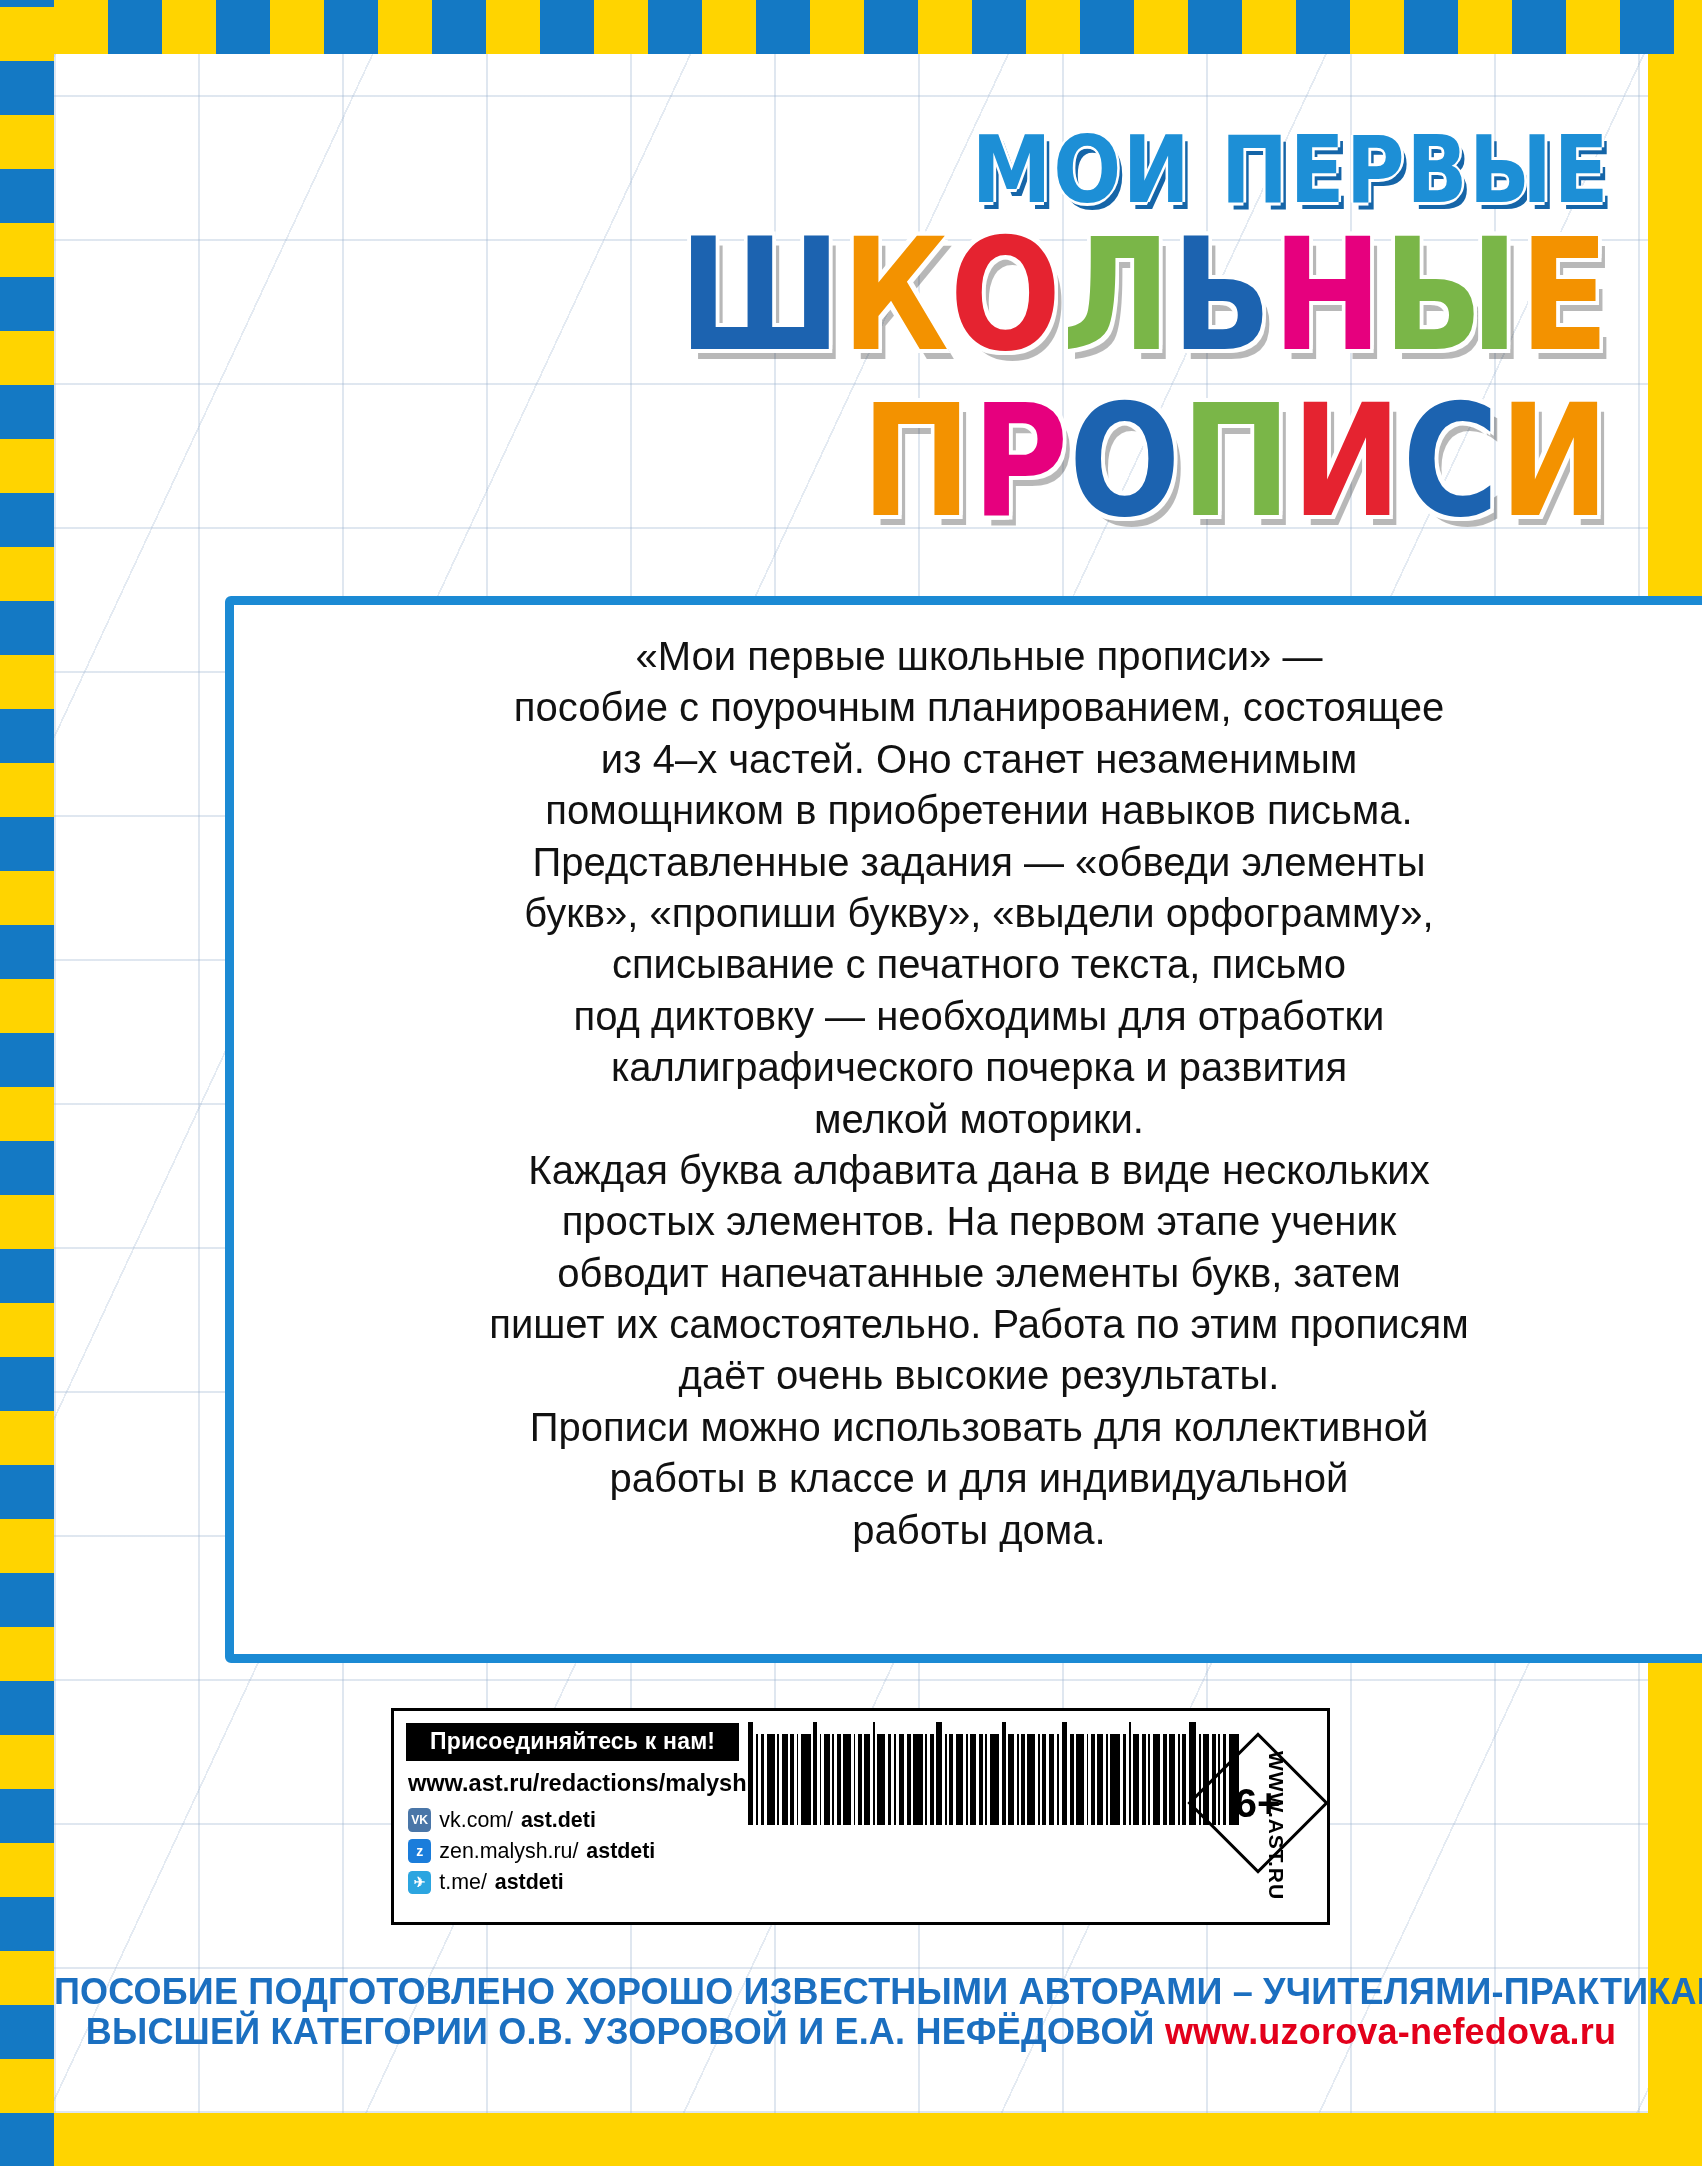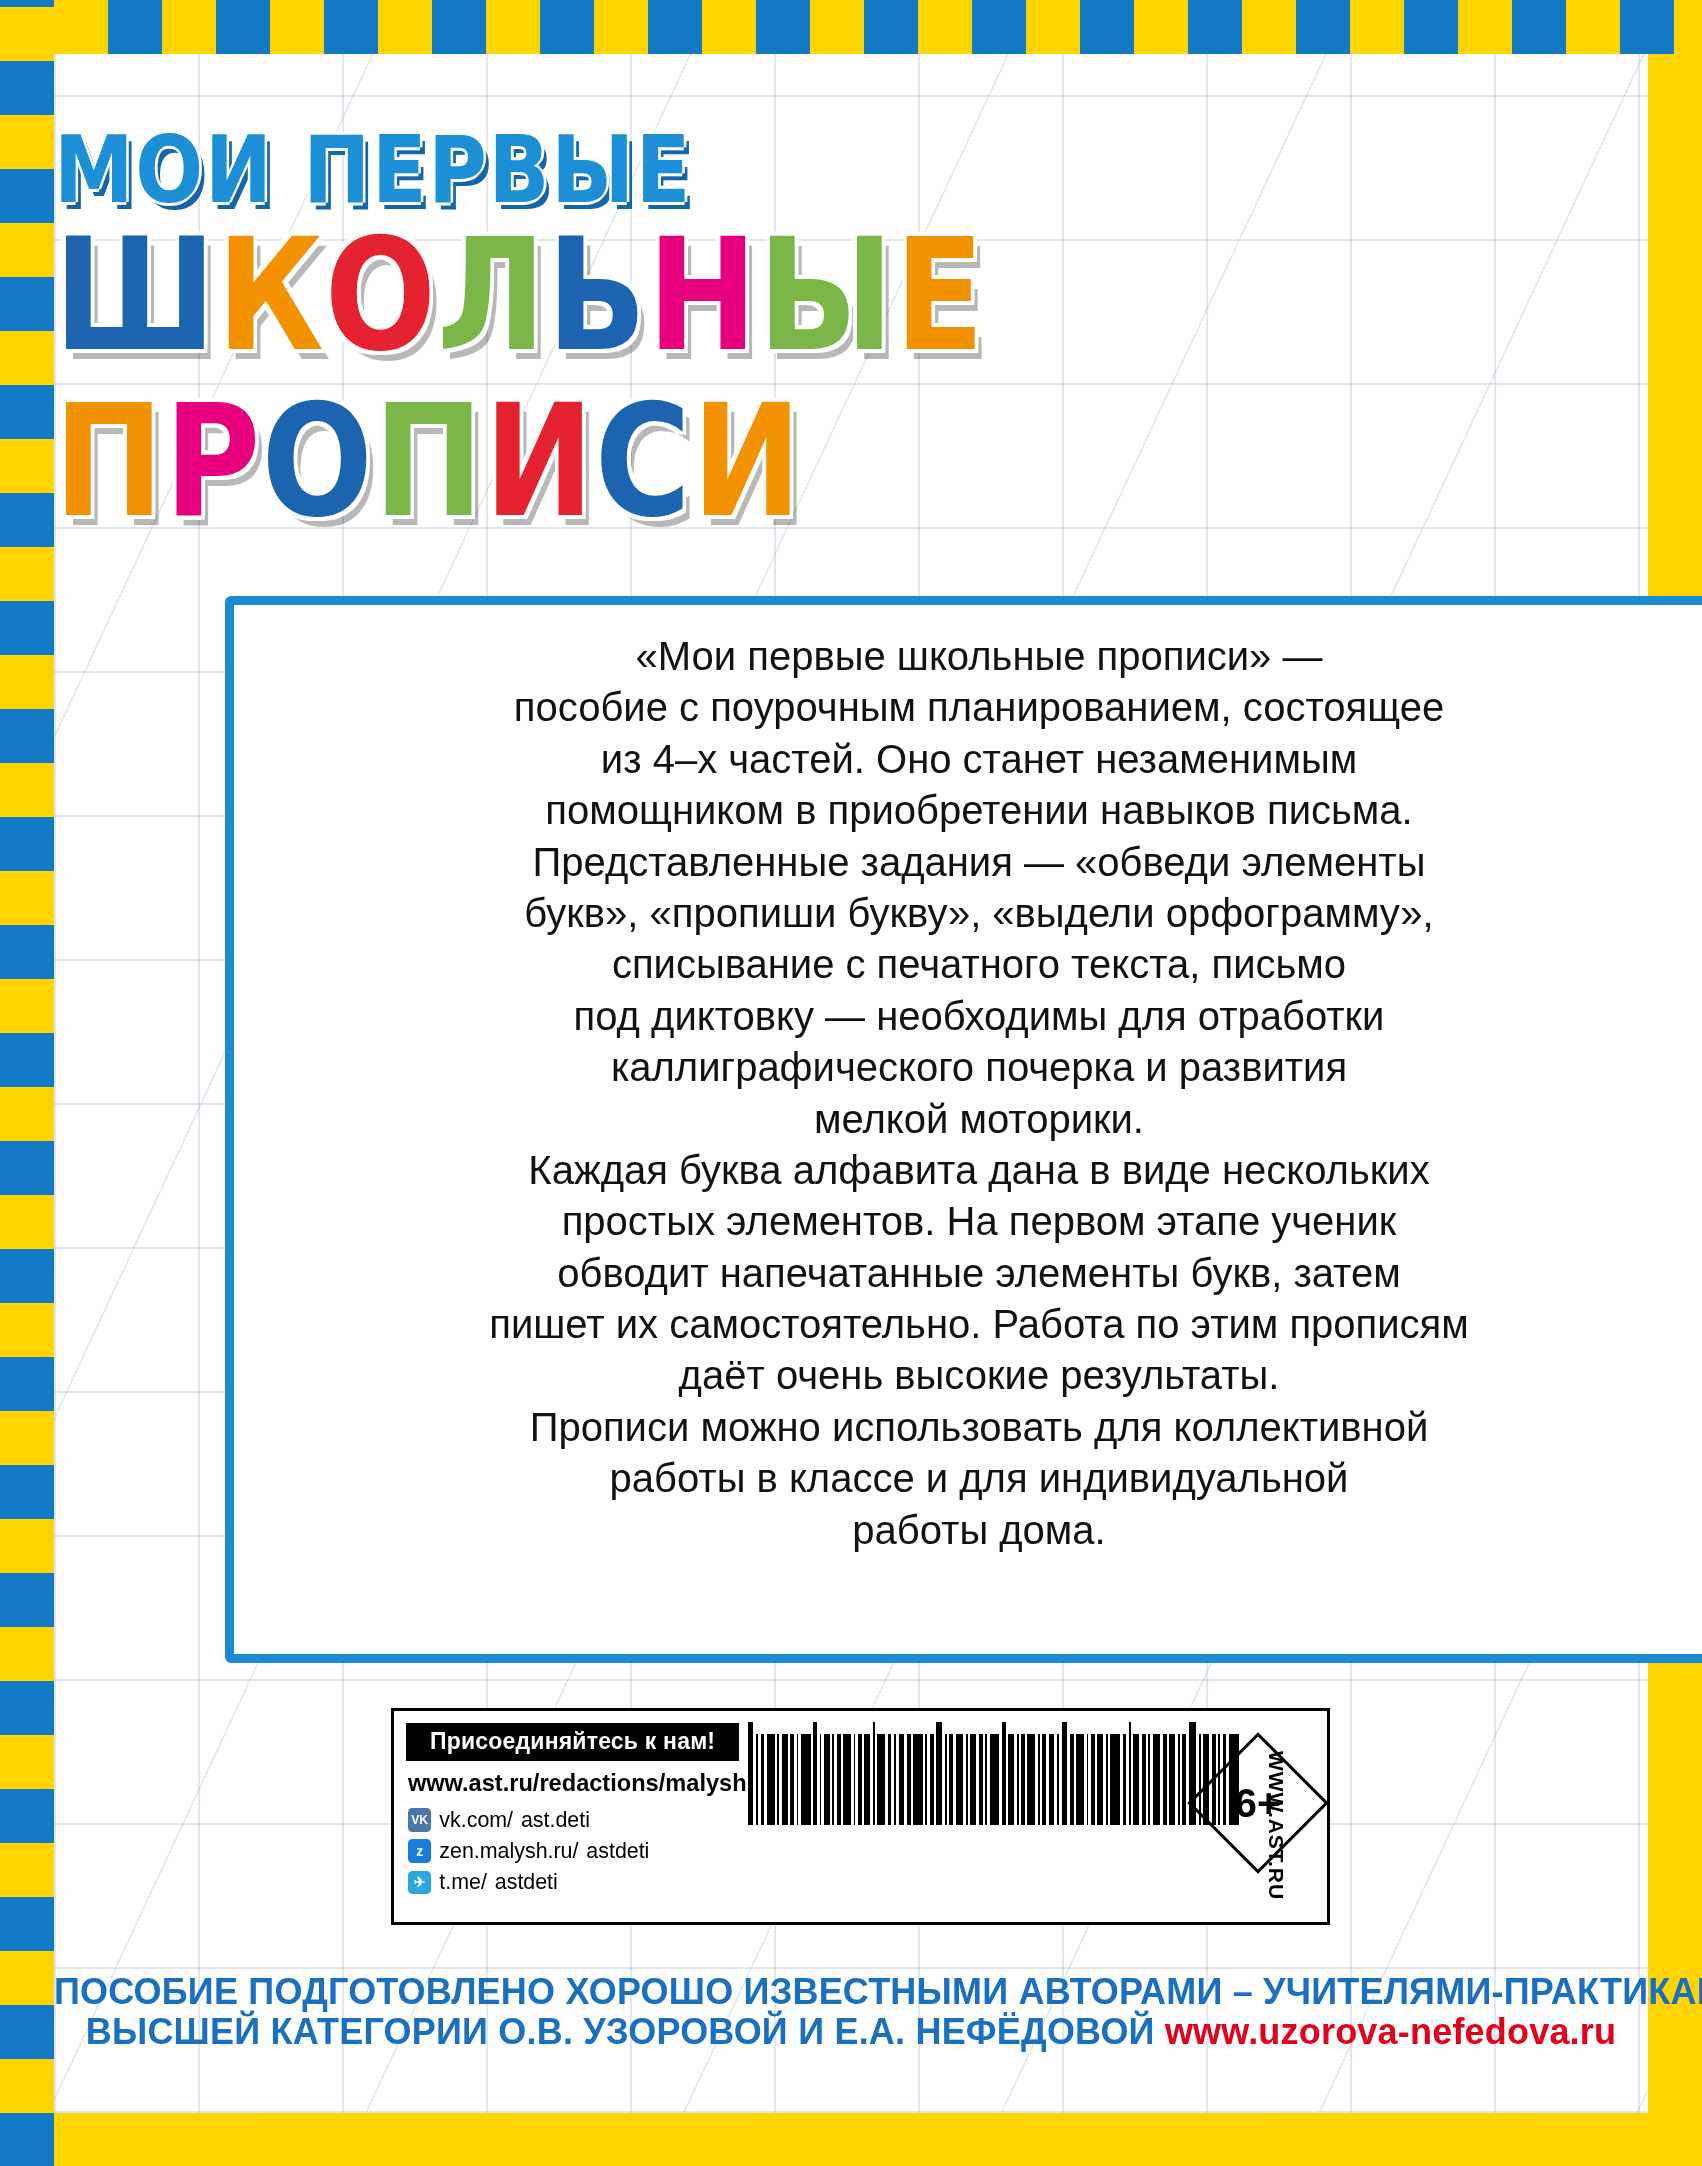--- a/index.html
+++ b/index.html
@@ -60,21 +60,21 @@
       repeating-linear-gradient(0deg,  rgba(150,175,205,0.30) 0px, rgba(150,175,205,0.30) 1.7px, rgba(0,0,0,0) 1.7px, rgba(0,0,0,0) 144px),
       repeating-linear-gradient(115deg, rgba(150,175,205,0.26) 0px, rgba(150,175,205,0.26) 1.7px, rgba(0,0,0,0) 1.7px, rgba(0,0,0,0) 288px);
     pointer-events: none;
   }
 
   
   .title-block {
     position: absolute;
     left: 54px; top: 131px;
     width: 1556px;
-    text-align: left;
+    text-align: right;
     user-select: none;
   }
   .title-line1 {
     font-family: "DejaVu Sans", sans-serif;
     font-weight: bold;
     font-size: 80px;
     letter-spacing: 1.7px;
     color: #1d8fd6;
     text-transform: uppercase;
     transform: scaleY(1.15);
@@ -167,21 +167,21 @@
     align-items: center;
     justify-content: center;
     color: #fff;
     font-size: 14px;
     font-weight: bold;
     flex: 0 0 auto;
   }
   .ico-vk { background: #4a76a8; font-size: 12.2px; }
   .ico-zen { background: #1b7ddb; }
   .ico-tg { background: #2ca5e0; }
-  .social-row b { font-weight: normal; }
+  .social-row b { font-weight: bold; }
 
   .info-mid {
     flex: 1 1 auto;
     padding: 10.5px 8.7px 5.2px 8.7px;
     text-align: center;
     box-sizing: border-box;
   }
   .isbn-text {
     font-family: "Liberation Mono", monospace;
     font-size: 26px;

